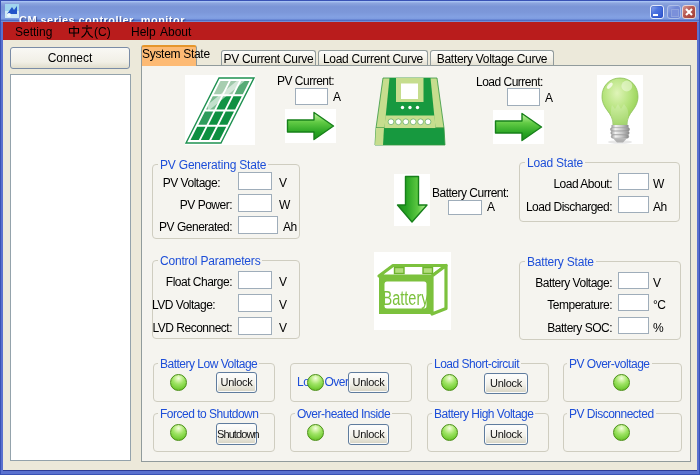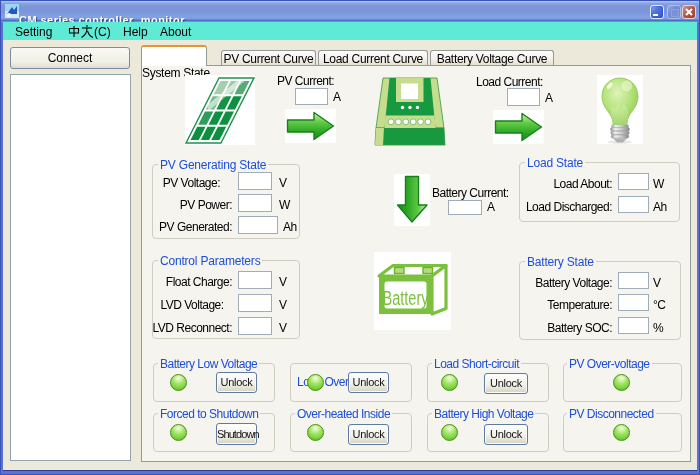--- a/index.html
+++ b/index.html
@@ -16,38 +16,38 @@
   letter-spacing:0.45px; text-shadow:1px 1px 1px rgba(10,20,80,.55); }
 .winbtn { top:5px; width:14px; height:14px; border-radius:3px; }
 #btnmin { left:650px; background:linear-gradient(135deg,#98b1ef 0%,#4d74e0 40%,#2f55cf 100%);
   border:1px solid #e4ebfb; box-shadow:inset 0 0 2px #1a3bb0; }
 #btnmin::after{ content:""; position:absolute; left:2px; bottom:2px; width:5px; height:2.5px; background:#fff; }
 #btnmax { left:667px; background:linear-gradient(135deg,#94a9e4 0%,#7189d6 40%,#6e86d8 100%);
   border:1px solid #aebfe8; }
 #btnmax::after{ content:""; position:absolute; left:3px; top:3px; width:6px; height:6px; border:1px solid #8fa3de; background:#7b90da;}
 #btnclose { left:682px; background:linear-gradient(135deg,#d49793 0%,#b65750 45%,#a23c34 100%);
   border:1px solid #e8d5d3; }
-#menubar { left:3px; top:22px; width:694px; height:18px; background:#5eead4;
+#menubar { left:3px; top:22px; width:694px; height:18px; background:#b91c1c;
   font-size:12px; color:#000;padding-left:15px; }
 .menuitem { position:absolute; top:3px; }
 #client { left:3px; top:40px; width:694px; height:431px; background:#ece9da; }
 
 #connectbtn { left:10px; top:47px; width:120px; height:22px;
   border:1px solid #7a8ca6; border-radius:3px;
   background:linear-gradient(180deg,#f9f8f4 0%,#f1efe6 70%,#e0ddcc 100%);
   font-size:12px; color:#000; text-align:center; line-height:20px; }
 #listbox { left:10px; top:74px; width:121px; height:387px; background:#fff;
   border:1px solid #94a3ac; }
 
 .tab { top:50px; height:15px; white-space:nowrap; letter-spacing:-0.3px; background:linear-gradient(180deg,#fdfdfb 0%,#f2f0e7 60%,#e4e1d2 100%);
   border:1px solid #919b9c; border-bottom:none; border-radius:3px 3px 0 0;
   font-size:12px; text-align:center; padding-top:1px; color:#000;}
-#tab1 { left:141px; top:45px; width:66px; height:21px; white-space:nowrap; letter-spacing:-0.3px; background:#ffffff;
+#tab1 { left:141px; top:45px; width:56px; height:21px; white-space:nowrap; letter-spacing:-0.3px; background:#fdba74;
   border:1px solid #919b9c; border-bottom:none; border-radius:3px 3px 0 0;
-  border-top:2px solid #e5962c; font-size:12px; text-align:center; padding-top:19px;}
+  border-top:2px solid #e5962c; font-size:12px; text-align:center; padding-top:0;}
 #tab2 { left:221px; width:95px; }
 #tab3 { left:318px; width:110px; }
 #tab4 { left:430px; width:124px; }
 #tabpanel { left:141px; top:65px; width:550px; height:397px; background:#f5f4ef;
   border:1px solid #919b9c; }
 .lbl { font-size:12px; color:#000; letter-spacing:-0.5px; white-space:nowrap; }
 .input { background:#fff; border:1px solid #9fadba; }
 .groupbox { border:1px solid #cfcdc0; border-radius:4px; }
 .gtitle { font-size:12px; color:#1d4ed8; letter-spacing:-0.2px; background:#f5f4ef;
   padding:0 2px; white-space:nowrap; }
@@ -81,21 +81,21 @@
   <span class="menuitem" style="left:65px;" id="cjk"><svg width="26" height="13" viewBox="0 0 26 13" style="vertical-align:-2px">
         <g stroke="#000" stroke-width="1.1" fill="none">
           <path d="M6 1 V12"></path>
           <path d="M1.5 3.5 H10.5 V8 H1.5 Z"></path>
           <path d="M14 3 H24"></path>
           <path d="M19 0 V2"></path>
           <path d="M19 3 C19 6.5 17 10.5 13.5 12.5"></path>
           <path d="M19.5 6 C20.5 9 22.5 11.5 25 12.5"></path>
         </g>
       </svg>(C)</span>
-  <span class="menuitem" style="left:120px;">Help</span>
+  <span class="menuitem" style="left:128px;">Help</span>
   <span class="menuitem" style="left:157px;">About</span>
 </div>
 <div class="abs" id="client"></div>
 <div class="abs" style="left:3px;top:470px;width:694px;height:1px;background:#2e3c96;"></div>
 <div class="abs" style="left:0;top:0;width:700px;height:475px;border:1px solid #3952b5;pointer-events:none;"></div>
 <div class="abs" id="connectbtn">Connect</div>
 <div class="abs" id="listbox"></div>
 
 <div class="abs" id="tabpanel"></div>
 <div class="abs" id="tab1">System State</div>
@@ -229,21 +229,21 @@
 <div class="abs lbl" style="left:653px;top:177px;">W</div>
 <div class="abs lbl" style="left:519px;top:200px;width:93px;text-align:right;">Load Discharged:</div>
 <div class="abs input" style="left:618px;top:196px;width:31px;height:17px;"></div>
 <div class="abs lbl" style="left:653px;top:200px;">Ah</div>
 
 <div class="abs groupbox" style="left:152px;top:260px;width:148px;height:79px;"></div>
 <div class="abs gtitle" style="left:158px;top:254px;">Control Parameters</div>
 <div class="abs lbl" style="left:152px;top:275px;width:80px;text-align:right;">Float Charge:</div>
 <div class="abs input" style="left:238px;top:271px;width:34px;height:18px;"></div>
 <div class="abs lbl" style="left:279px;top:275px;">V</div>
-<div class="abs lbl" style="left:152px;top:298px;width:80px;text-align:center;">LVD Voltage:</div>
+<div class="abs lbl" style="left:152px;top:298px;width:80px;text-align:left;">LVD Voltage:</div>
 <div class="abs input" style="left:238px;top:294px;width:34px;height:18px;"></div>
 <div class="abs lbl" style="left:279px;top:298px;">V</div>
 <div class="abs lbl" style="left:152px;top:321px;width:80px;text-align:right;">LVD Reconnect:</div>
 <div class="abs input" style="left:238px;top:317px;width:34px;height:18px;"></div>
 <div class="abs lbl" style="left:279px;top:321px;">V</div>
 
 <div class="abs groupbox" style="left:519px;top:261px;width:162px;height:79px;"></div>
 <div class="abs gtitle" style="left:525px;top:255px;">Battery State</div>
 <div class="abs lbl" style="left:519px;top:276px;width:93px;text-align:right;">Battery Voltage:</div>
 <div class="abs input" style="left:618px;top:272px;width:31px;height:17px;"></div>

